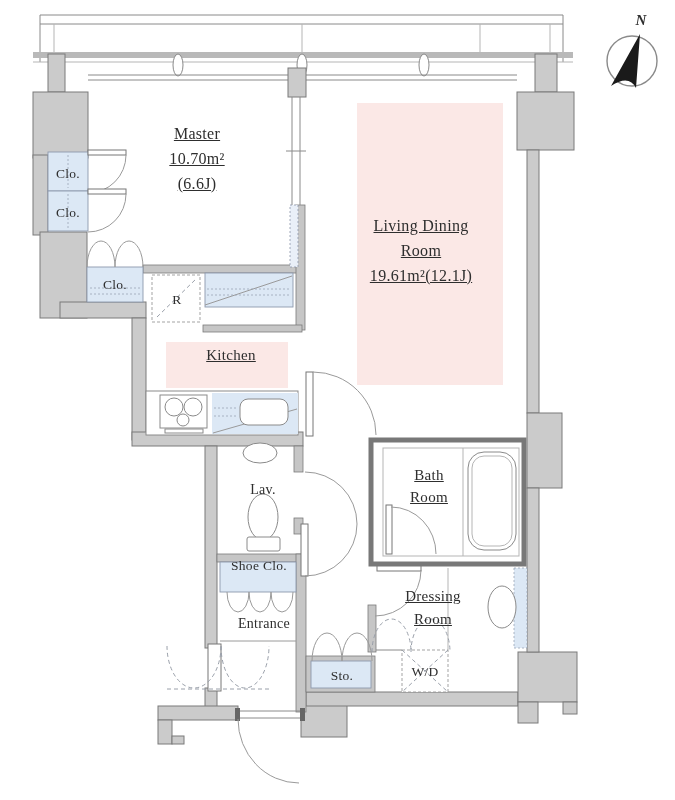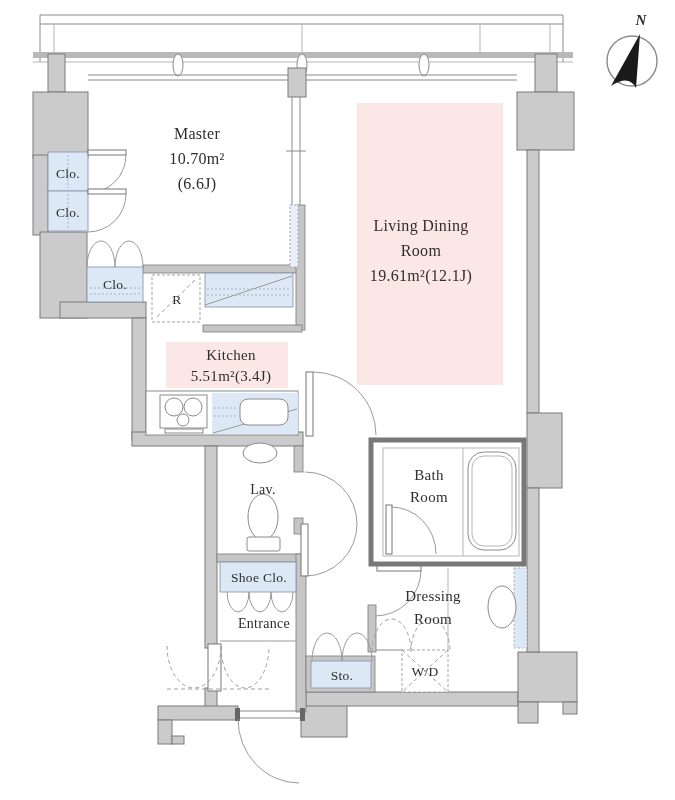--- a/index.html
+++ b/index.html
@@ -1,21 +1,21 @@
 <!DOCTYPE html>
 <html><head>
 <meta charset="utf-8">
 <style>
   html,body{margin:0;padding:0;background:#fff;}
   .canvas{position:relative;width:675px;height:800px;background:#ffffff;overflow:hidden;
           font-family:"Liberation Serif","DejaVu Serif",serif;}
   svg{position:absolute;left:0;top:0;}
   .lbl{position:absolute;color:#2e2e2e;text-align:center;line-height:1.55;
        letter-spacing:.3px;white-space:nowrap;}
-  .lbl div{white-space:nowrap;}
+  .lbl div{white-space:nowrap;text-decoration:underline;}
   .f16{font-size:16px;}
   .f15{font-size:15px;}
   .f14{font-size:14px;}
   .f13{font-size:13.5px;}
   .north{font-style:italic;font-weight:bold;font-size:15px;}
   
   .wall{fill:#cbcbcb;stroke:#7a7a7a;stroke-width:1;}
   .wall2{fill:#c6c6c6;stroke:#7a7a7a;stroke-width:.8;}
   .blue{fill:#dce8f5;stroke:#8d99ad;stroke-width:.9;}
   .white{fill:#ffffff;stroke:#8a8a8a;stroke-width:1;}
@@ -208,38 +208,37 @@
   </div>
 
   <div class="lbl f16" style="left:346px;top:214px;width:150px;">
     <div>Living Dining</div>
     <div>Room</div>
     <div>19.61m²(12.1J)</div>
   </div>
 
   <div class="lbl f15" style="left:168px;top:345px;width:126px;line-height:1.4;">
     <div>Kitchen</div>
-    <div>5.51m²(3.4J)</div>
   </div>
 
   <div class="lbl f15" style="left:399px;top:465px;width:60px;line-height:1.45;">
     <div>Bath</div>
     <div>Room</div>
   </div>
 
   <div class="lbl f15" style="left:398px;top:585px;width:70px;line-height:1.5;">
     <div>Dressing</div>
     <div>Room</div>
   </div>
 
   <div class="lbl f14" style="left:238px;top:463px;width:50px;margin-top:16px;">Lav.</div>
   <div class="lbl f14" style="left:224px;top:613px;width:80px;">Entrance</div>
 
   <div class="lbl f13" style="left:48px;top:164px;width:40px;">Clo.</div>
   <div class="lbl f13" style="left:48px;top:203px;width:40px;">Clo.</div>
   <div class="lbl f13" style="left:87px;top:275px;width:56px;">Clo.</div>
-  <div class="lbl f13" style="left:221px;top:568px;width:76px;">Shoe Clo.</div>
+  <div class="lbl f13" style="left:221px;top:556px;width:76px;">Shoe Clo.</div>
   <div class="lbl f13" style="left:318px;top:666px;width:48px;">Sto.</div>
   <div class="lbl f13" style="left:401px;top:662px;width:48px;">W/D</div>
   <div class="lbl f13" style="left:165px;top:290px;width:24px;">R</div>
 
   <div class="lbl north" style="left:625px;top:9px;width:32px;">N</div>
 </div>
 
 </body></html>

